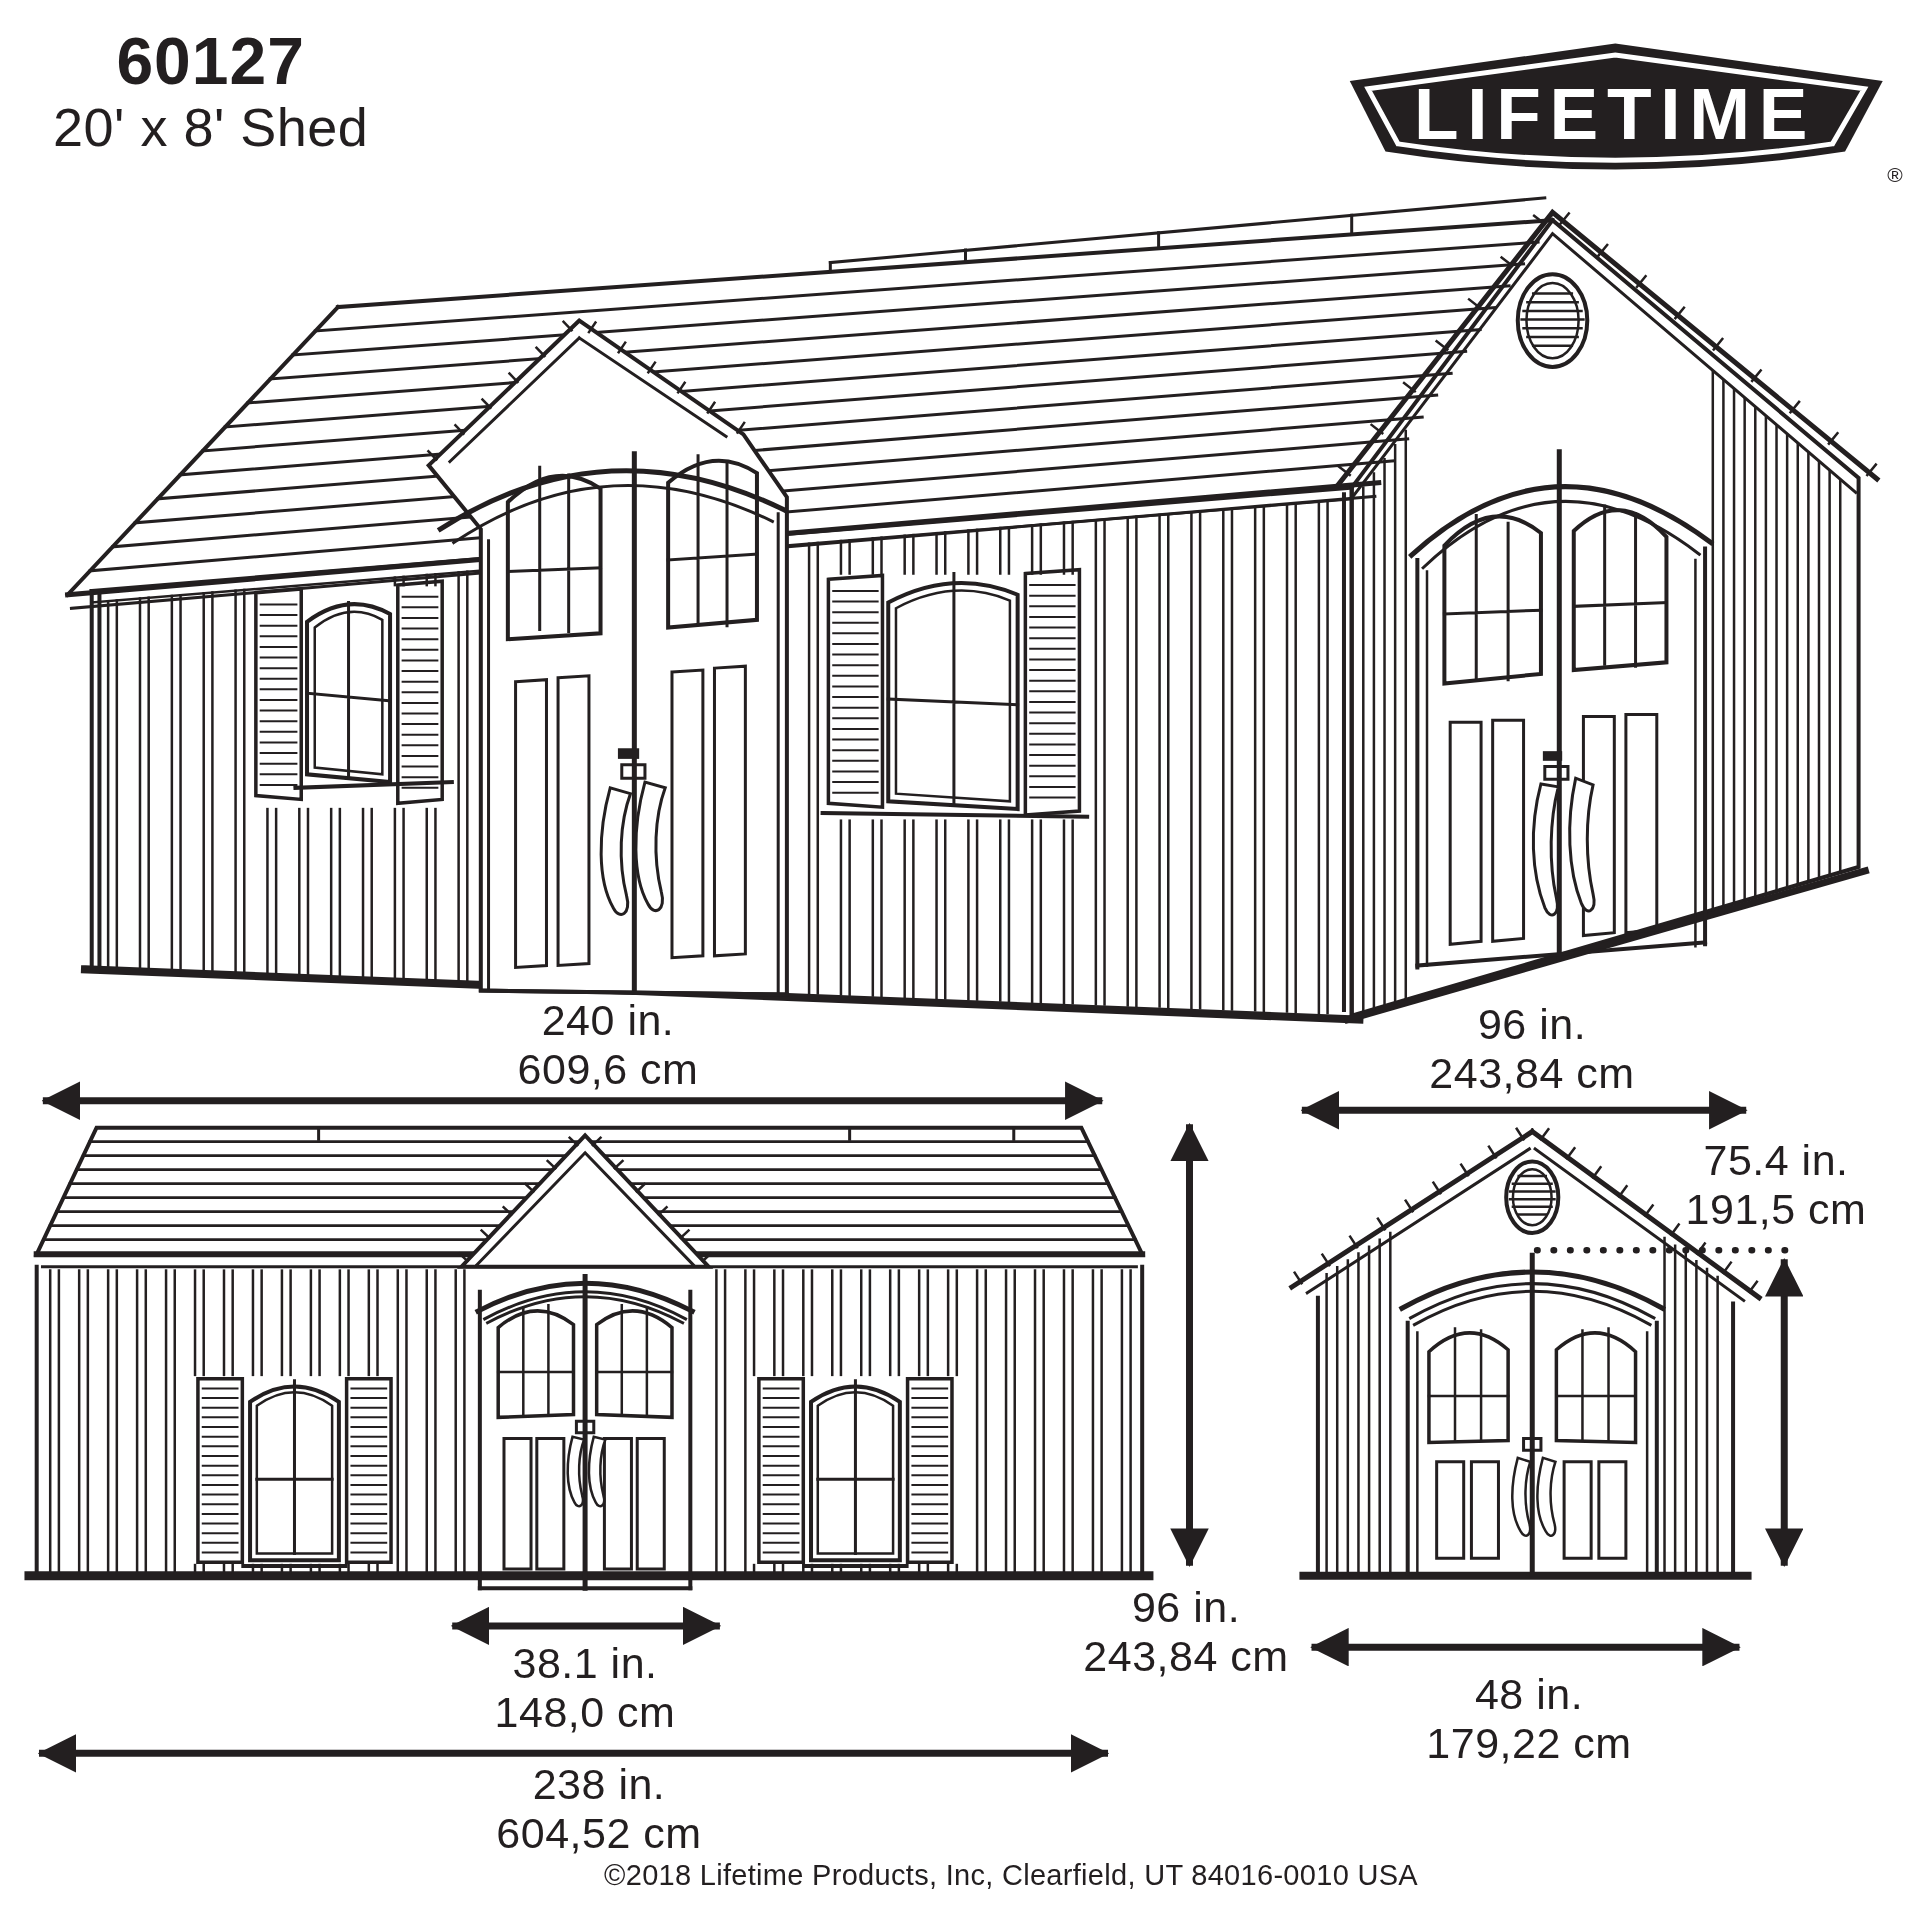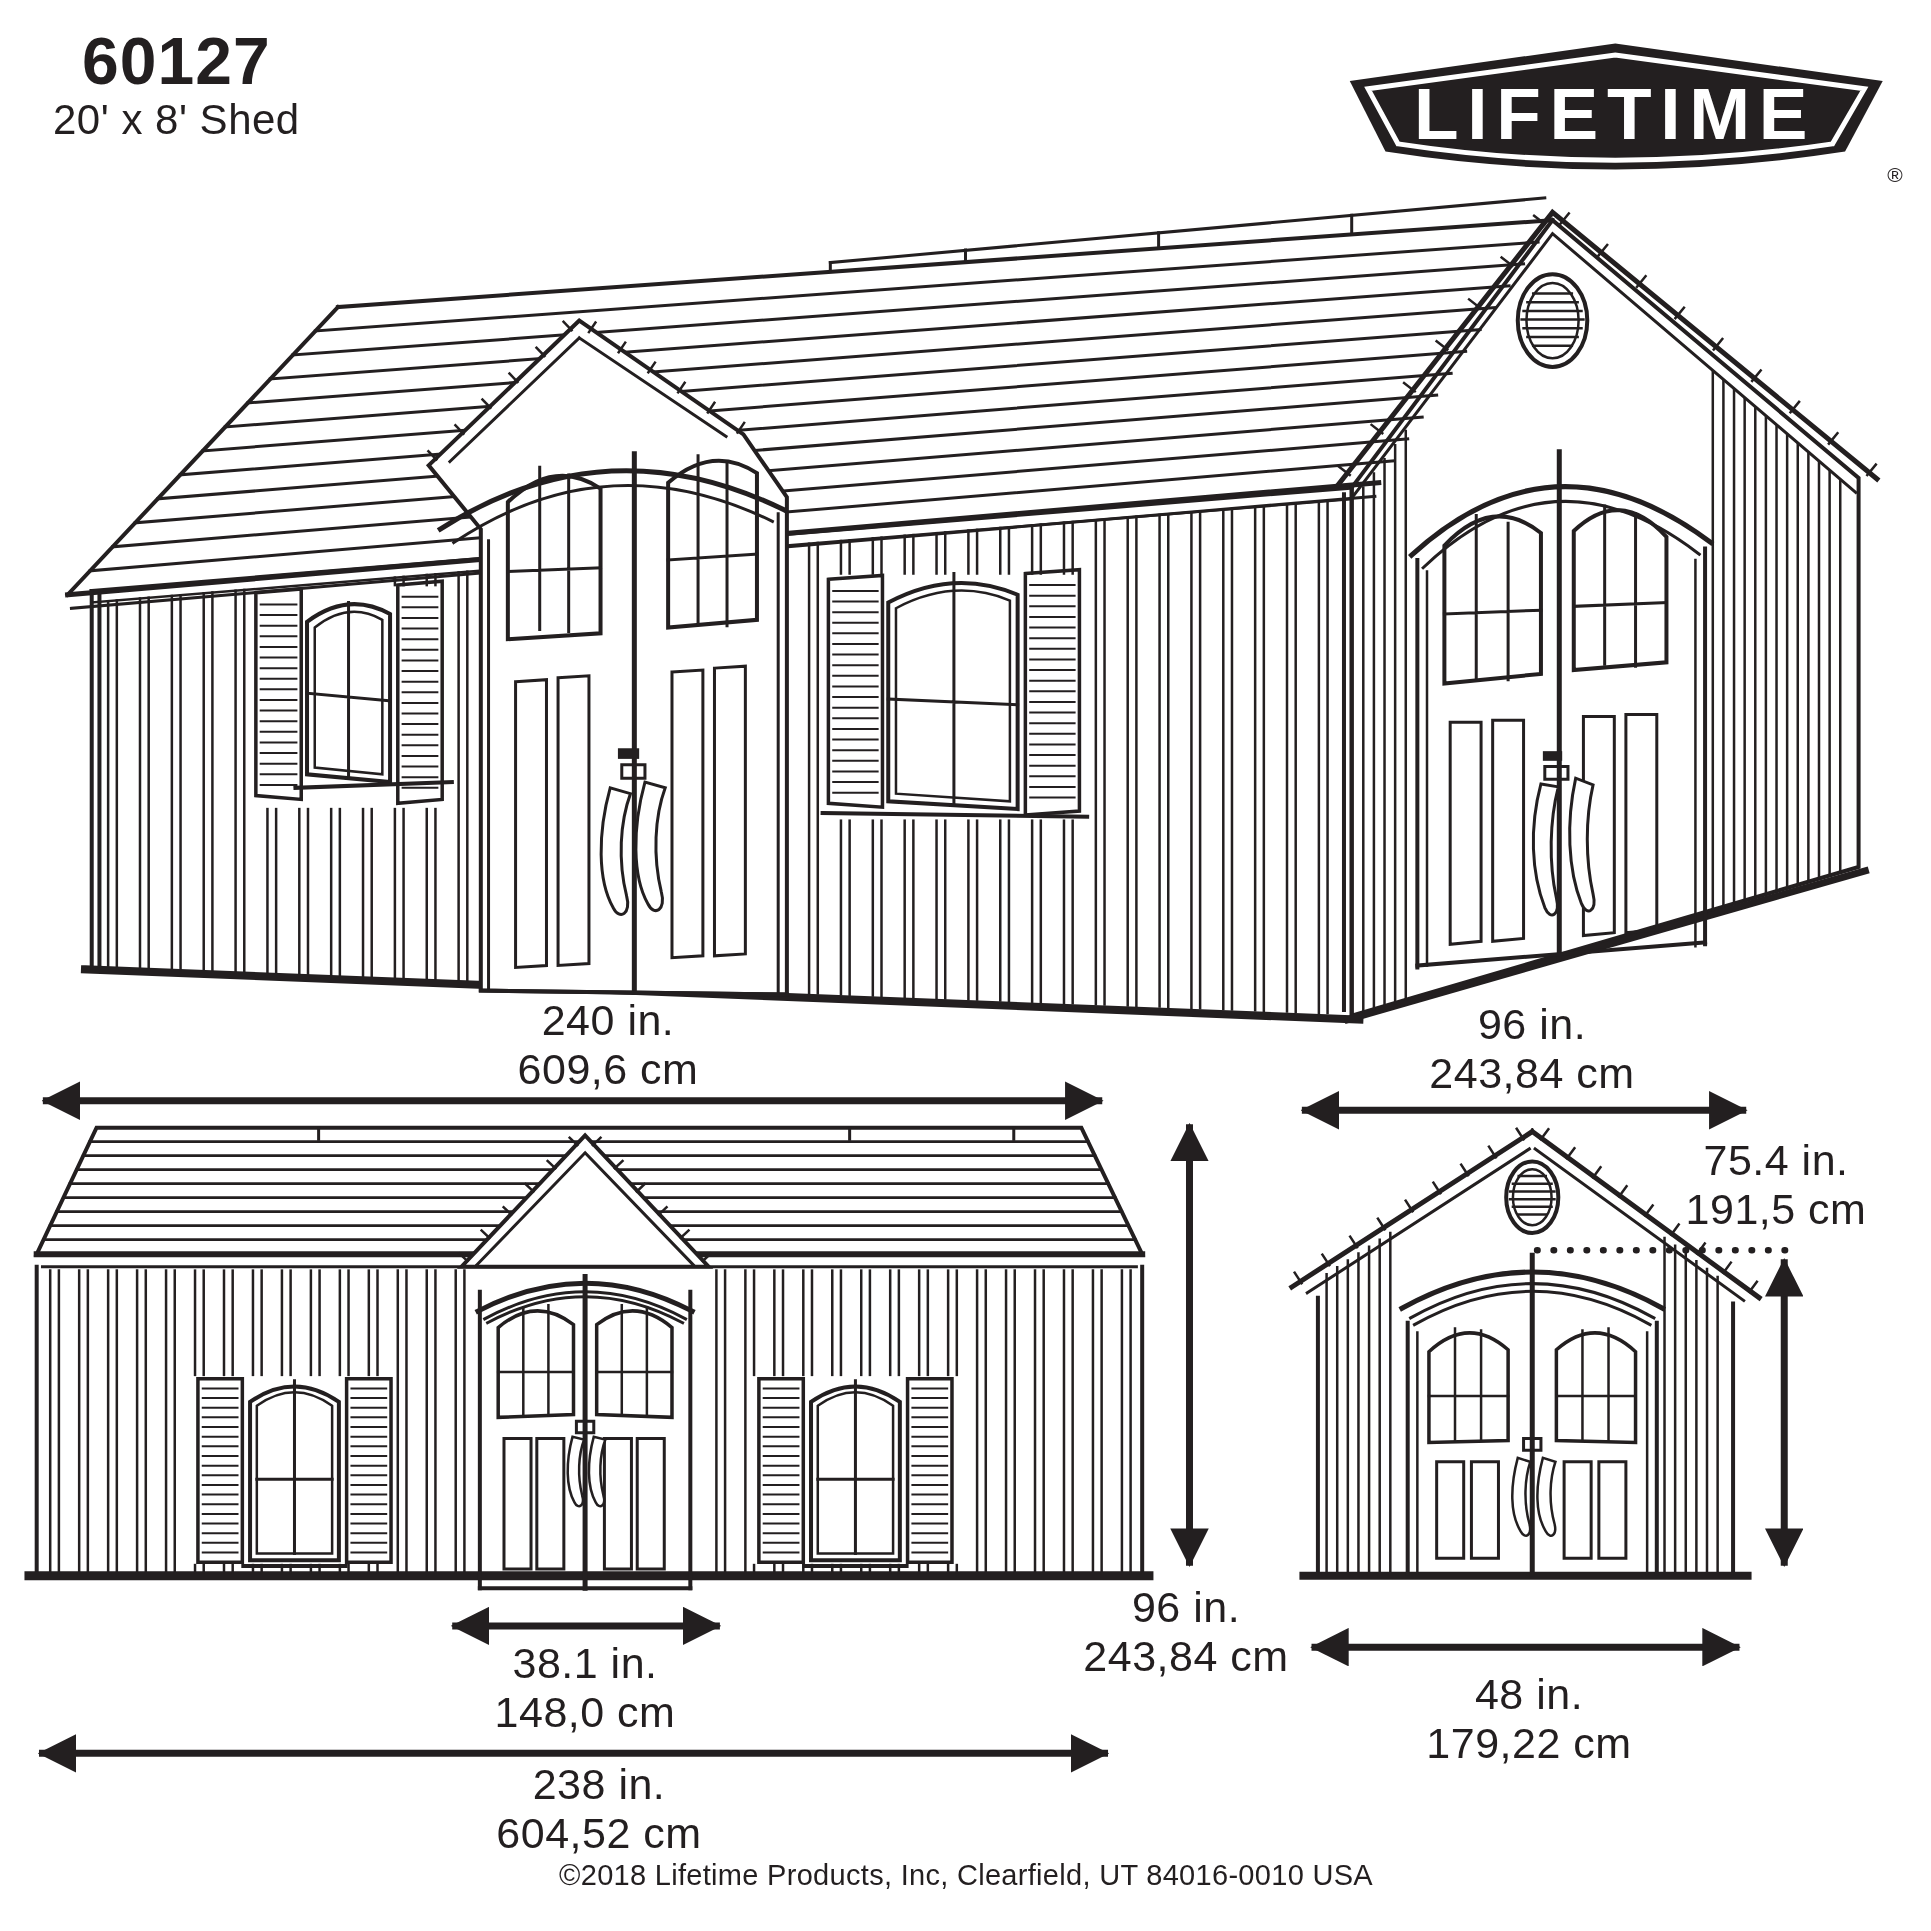--- a/index.html
+++ b/index.html
@@ -6,26 +6,26 @@
   html,body{margin:0;padding:0;}
   body{
     width:1931px;height:1931px;position:relative;background:var(--bg);
     font-family:"Liberation Sans", sans-serif;color:var(--ink);overflow:hidden;
   }
   #art{position:absolute;left:0;top:0;width:1931px;height:1931px;color:var(--ink);}
   #art *{vector-effect:non-scaling-stroke;}
   .abs{position:absolute;white-space:nowrap;}
   .ctr{transform:translate(-50%,-50%);text-align:center;}
   .model{font-size:66px;font-weight:700;letter-spacing:1px;line-height:1.05;text-align:center;}
-  .subtitle{font-size:42px;font-weight:400;letter-spacing:0.5px;}
+  .subtitle{font-size:54px;font-weight:400;letter-spacing:0.5px;}
   .dim{font-size:43px;font-weight:400;letter-spacing:0.5px;line-height:1.13;}
   .dim span{display:block;}
   .logo-text{font-size:73px;font-weight:700;letter-spacing:8.7px;color:#fff;}
   .reg{font-size:21px;font-weight:400;}
-  .copyright{font-size:29px;font-weight:400;letter-spacing:0.3px;}
+  .copyright{font-size:29px;font-weight:400;letter-spacing:0.3px;margin-left:45px;}
 </style>
 </head>
 <body>
 
 <svg id="art" viewBox="0 0 2000 2000" fill="none" stroke="currentColor" stroke-linecap="square">
   <defs>
     <marker id="ah" viewBox="0 0 12 12" refX="10.5" refY="6" markerWidth="5.5" markerHeight="5.5" orient="auto-start-reverse">
         <path d="M0,0 L12,6 L0,12 Z" fill="currentColor" stroke="none"></path>
       </marker>
   </defs>

